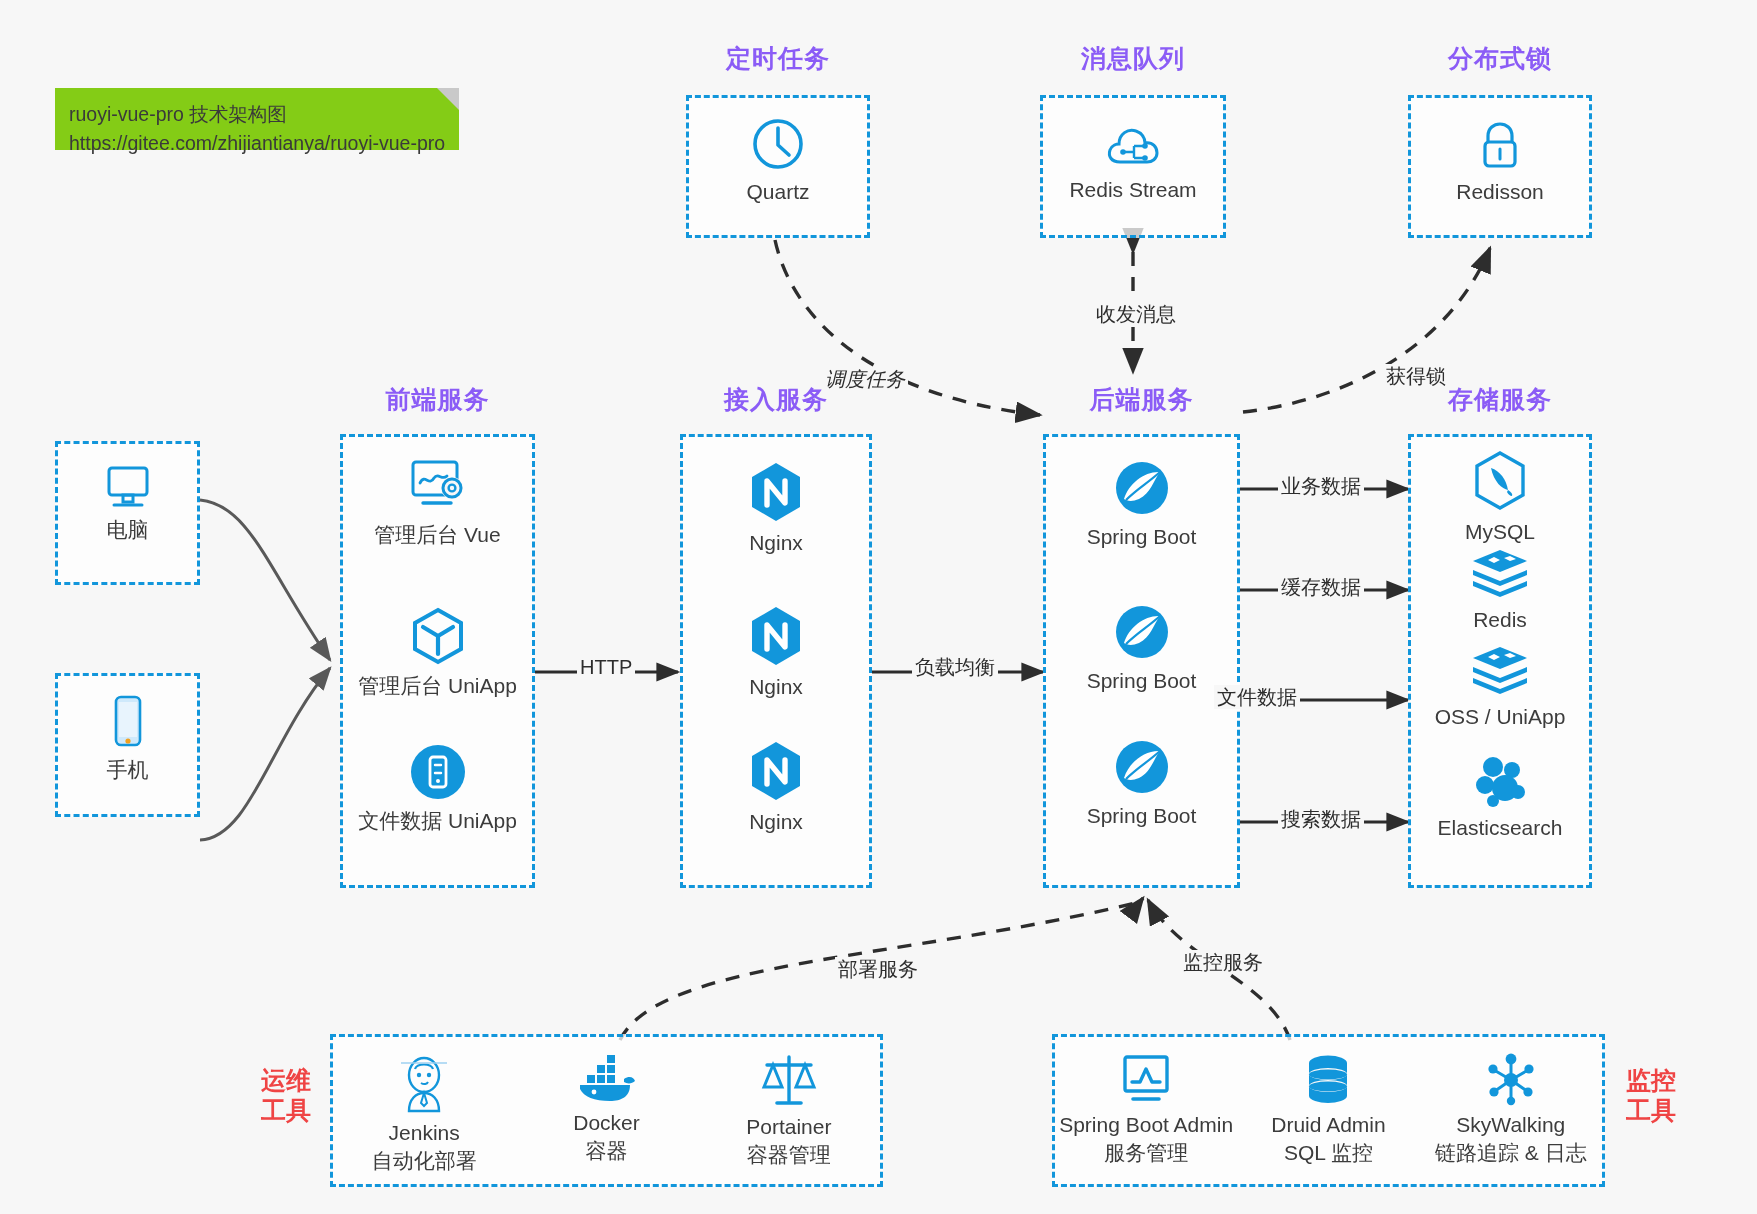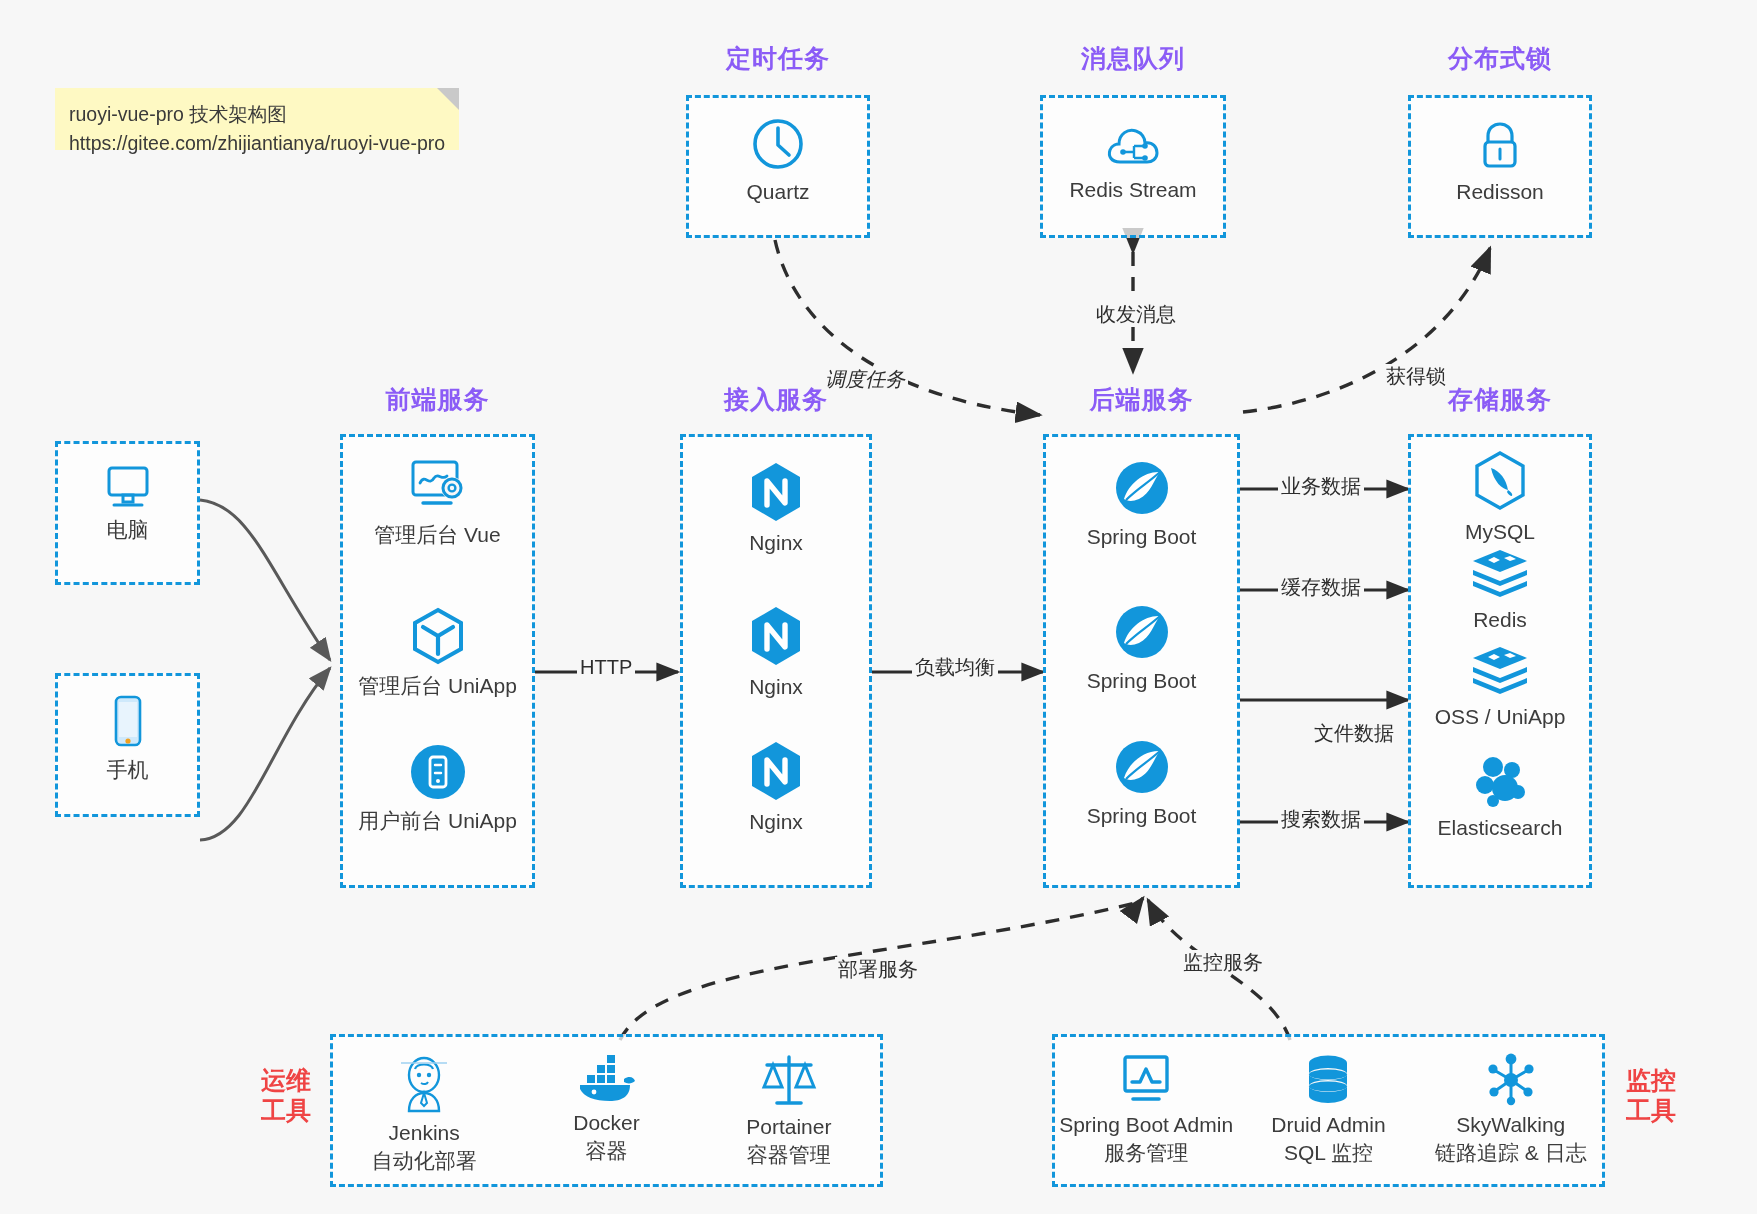--- a/index.html
+++ b/index.html
@@ -73,21 +73,21 @@
     line-height: 1.32;
   }
 
   
   #note {
     position: absolute;
     left: 55px;
     top: 88px;
     width: 404px;
     height: 62px;
-    background: #fef9c3;
+    background: #84cc16;
     z-index: 4;
     padding: 12px 14px 0 14px;
     box-sizing: border-box;
     font-size: 19.5px;
     line-height: 1.5;
     color: #3a3a3a;
   }
   #note .fold {
     position: absolute;
     right: 0; top: 0;
@@ -285,21 +285,21 @@
     </div>
     <div class="node" style="top:306px;">
       <span class="icon">
         <svg width="58" height="58" viewBox="0 0 58 58">
           <circle cx="29" cy="29" r="27" fill="#1296db"></circle>
           <rect x="21" y="14" width="16" height="30" rx="3" fill="none" stroke="#ffffff" stroke-width="2.8"></rect>
           <path d="M26 22 L32 22 M26 30 L32 30" stroke="#ffffff" stroke-width="2.4" stroke-linecap="round"></path>
           <circle cx="29" cy="38" r="2" fill="#ffffff"></circle>
         </svg>
       </span>
-      <div class="caption">用户前台 UniApp</div>
+      <div class="caption">文件数据 UniApp</div>
     </div>
   </div>
 
   <div class="group-title" style="left:680px; top:385px; width:192px;">接入服务</div>
   <div class="group-box" style="left:680px; top:434px; width:192px; height:454px;">
     <div class="node" style="top:24px;">
       <span class="icon">
         <svg width="56" height="62" viewBox="0 0 56 62">
           <path d="M28 2 L52 16 L52 46 L28 60 L4 46 L4 16 Z" fill="#1296db"></path>
           <path d="M19 44 L19 20 L37 42 L37 20" fill="none" stroke="#ffffff" stroke-width="5.4" stroke-linecap="round" stroke-linejoin="round"></path>
@@ -409,21 +409,21 @@
         </svg>
       </span>
       <div class="caption">Elasticsearch</div>
     </div>
   </div>
 
   <div class="edge-label" style="left:577px; top:655px;">HTTP</div>
   <div class="edge-label" style="left:912px; top:655px;">负载均衡</div>
   <div class="edge-label" style="left:1278px; top:474px;">业务数据</div>
   <div class="edge-label" style="left:1278px; top:575px;">缓存数据</div>
-  <div class="edge-label" style="left:1311px; top:685px;margin-top:36px;">文件数据</div>
+  <div class="edge-label" style="left:1214px; top:685px;">文件数据</div>
   <div class="edge-label" style="left:1278px; top:807px;">搜索数据</div>
 
   <div class="edge-label" style="left:835px; top:957px;">部署服务</div>
   <div class="edge-label" style="left:1180px; top:950px;">监控服务</div>
 
   <div class="side-title" style="left:255px; top:1065px; width:62px;">
     <div>运维</div>
     <div>工具</div>
   </div>
   <div class="group-box" style="left:330px; top:1034px; width:553px; height:153px;">

